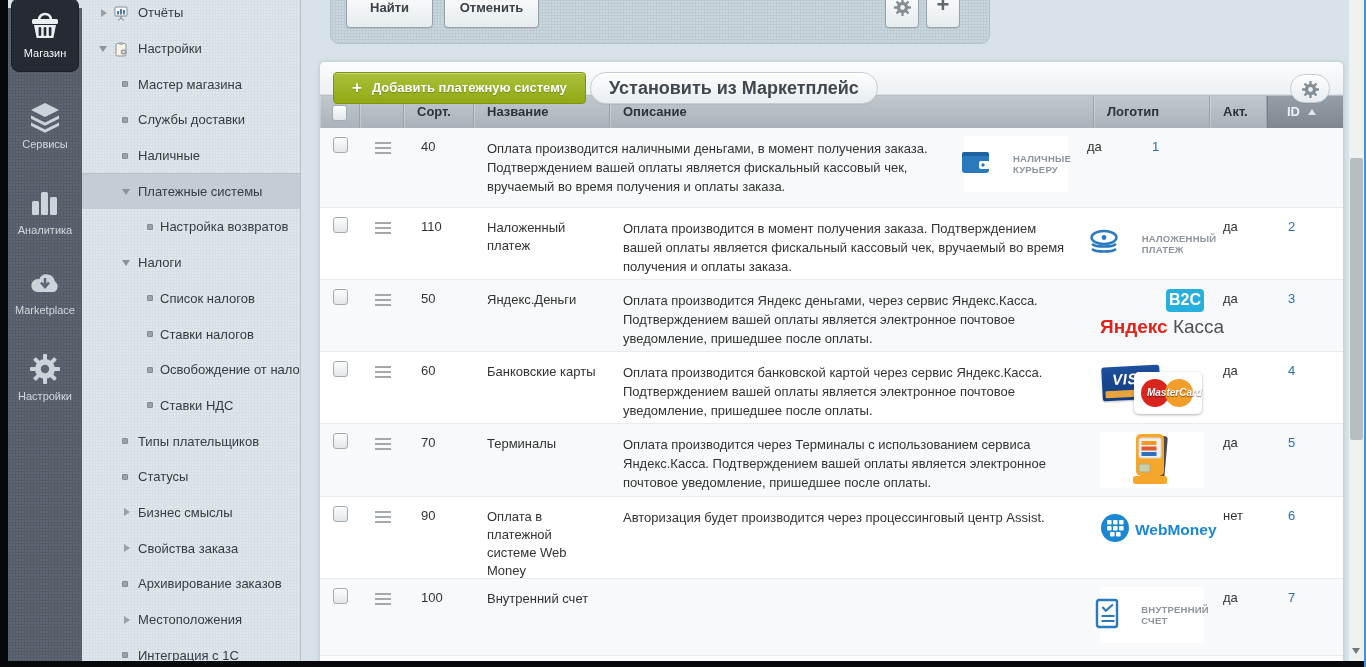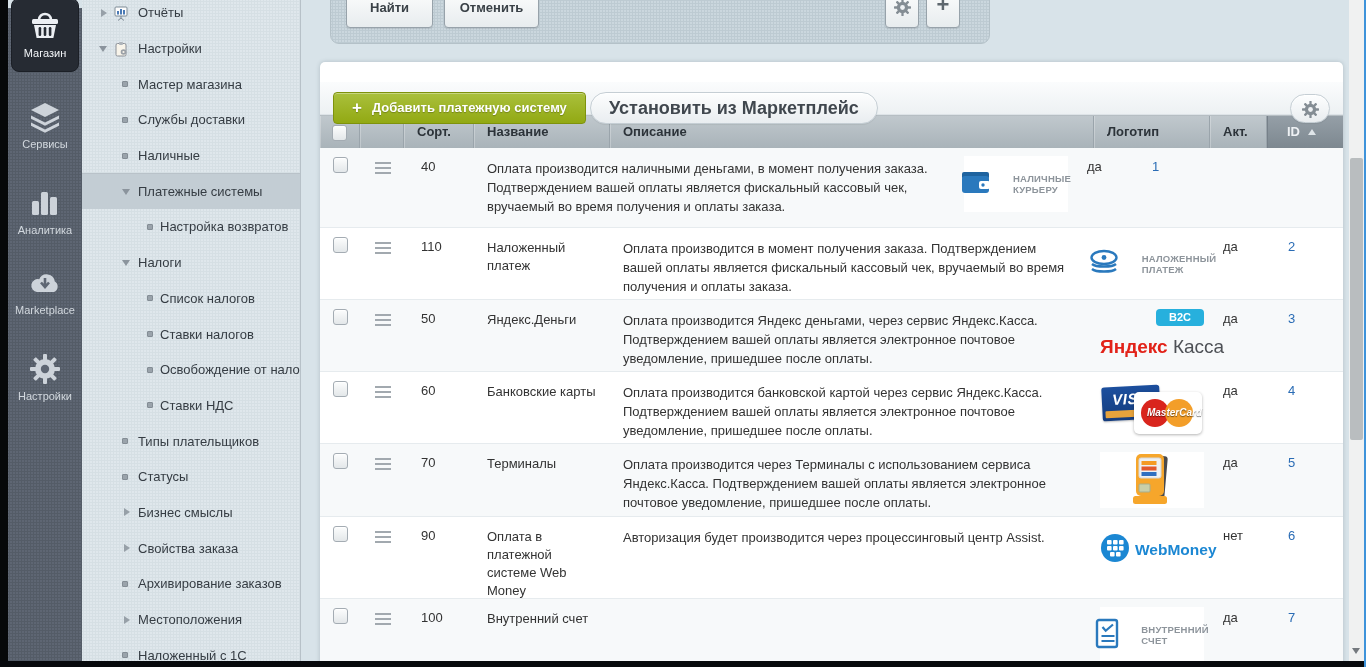--- a/index.html
+++ b/index.html
@@ -49,21 +49,21 @@
   .btn-cancel { left:113px; top:6px; width:95px; height:41px; }
   .btn-sq { width:34px; height:41px; top:6px; }
   .btn-filter-gear { left:554px; }
   .btn-filter-add  { left:595px; }
   .plus-glyph::before { content:"+"; font-size:22px; font-weight:bold; color:#5f686f; line-height:10px; }
   .icon-slot svg { vertical-align:middle; }
 
   
   .panel { position:absolute; left:320px; top:62px; width:1023px; height:605px; background:#fff;
            border-radius:5px 5px 0 0; box-shadow:0 0 4px rgba(60,80,90,0.25); z-index:7; overflow:hidden; }
-  .toolbar { position:relative; height:33px; background:linear-gradient(#fbfcfd,#edf1f3); border-bottom:1px solid #dde3e7;margin-top:20px; }
+  .toolbar { position:relative; height:33px; background:linear-gradient(#fbfcfd,#edf1f3); border-bottom:1px solid #dde3e7; }
   .btn-green { position:absolute; left:13px; top:10px; height:32px; padding:0 18px;
            background:linear-gradient(#aac03c,#92a913); border:1px solid #7e920c; border-radius:4px;
            font-family:inherit; font-size:13px; font-weight:bold; color:#fff; text-shadow:0 1px 1px rgba(0,0,0,0.25);
            box-shadow:inset 0 1px 0 rgba(255,255,255,0.35); cursor:pointer; }
   .plus-white::before { content:"+"; font-size:17px; font-weight:bold; color:#fff; margin-right:10px; vertical-align:-1px; }
   .btn-white { position:absolute; top:10px; height:32px; padding:0 18px;
            background:linear-gradient(#fdfefe,#e9edf0); border:1px solid #c5ced4; border-radius:16px;
            font-family:inherit; font-size:18px; font-weight:bold; color:#40474e;
            box-shadow:inset 0 1px 0 #fff, 0 1px 1px rgba(0,0,0,0.06); cursor:pointer; }
   .btn-marketplace { left:270px; }
@@ -95,22 +95,22 @@
   .cell.c-desc { padding-left:13px; padding-right:16px; line-height:19px; }
   .cell.c-act  { padding-left:13px; }
   .cell.c-id   { padding-left:21px; }
   .id-link { color:#2a6cb5; text-decoration:none; cursor:pointer; }
 
   
   .cell.c-logo { padding:8px 6px 0 6px; }
   .logo-card { width:104px; height:56px; background:#fff; display:flex; align-items:center; justify-content:center; gap:20px; }
   .ltext { display:flex; flex-direction:column; font-size:9.5px; font-weight:bold; color:#8d949b; line-height:11px; letter-spacing:0.2px; }
   .logo-yandex { position:relative; width:108px; height:58px; }
-  .b2c { position:absolute; top:1px; right:4px; background:#27b0dd; color:#fff; font-size:11px; font-weight:bold;
-         padding:2px 13px 3px; border-radius:4px; }
+  .b2c { position:absolute; top:1px; right:4px; background:#27b0dd; color:#fff; font-size:16px; font-weight:bold;
+         padding:2px 3px 3px; border-radius:4px; }
   .b2c::after { content:""; position:absolute; left:6px; bottom:-4px; border:4px solid transparent; border-top:5px solid #27b0dd; border-left-width:3px; border-right-width:3px; }
   .ya-line { position:absolute; bottom:8px; left:0; white-space:nowrap; font-size:19px; }
   .ya-red { color:#e22319; font-weight:bold; }
   .ya-gray { color:#4e5156; }
   .logo-cards { position:relative; width:104px; height:58px; }
   .visa-card { position:absolute; left:2px; top:6px; width:58px; height:34px; background:linear-gradient(#1c4f9e,#153c7c);
                border-radius:3px; transform:rotate(-3deg); box-shadow:0 1px 2px rgba(0,0,0,0.25); }
   .visa-card .visa-word { display:block; text-align:center; margin-top:4px; color:#fff; font-style:italic; font-weight:bold; font-size:15px; letter-spacing:0.5px; }
   .visa-card::after { content:""; position:absolute; left:3px; right:3px; bottom:3px; height:7px; background:#e7a33c; border-radius:1px; }
   .mc-card { position:absolute; left:34px; top:12px; width:68px; height:42px; background:#fff; border-radius:5px;
@@ -273,21 +273,21 @@
       <div class="menu-item l1">
         <span class="marker bullet"></span>
         <span>Архивирование заказов</span>
       </div>
       <div class="menu-item l1">
         <span class="marker arrow-right"></span>
         <span>Местоположения</span>
       </div>
       <div class="menu-item l1">
         <span class="marker bullet"></span>
-        <span>Наложенный с 1С</span>
+        <span>Интеграция с 1С</span>
       </div>
     </nav>
 
   <section class="filter-panel">
     <button class="btn btn-find">Найти</button>
     <button class="btn btn-cancel">Отменить</button>
     <button class="btn btn-sq btn-filter-gear"><span class="icon-slot"><svg width="17" height="17" viewBox="0 0 30 30">
             <rect x="13" y="0" width="4" height="7" rx="1" transform="rotate(0 15 15)" fill="#848d94"></rect>
             <rect x="13" y="0" width="4" height="7" rx="1" transform="rotate(45 15 15)" fill="#848d94"></rect>
             <rect x="13" y="0" width="4" height="7" rx="1" transform="rotate(90 15 15)" fill="#848d94"></rect>

